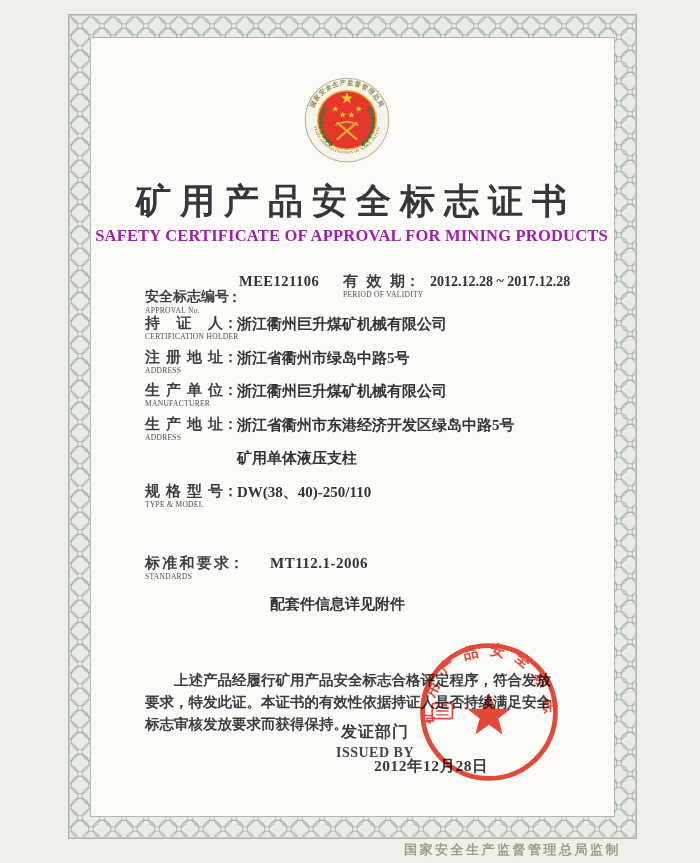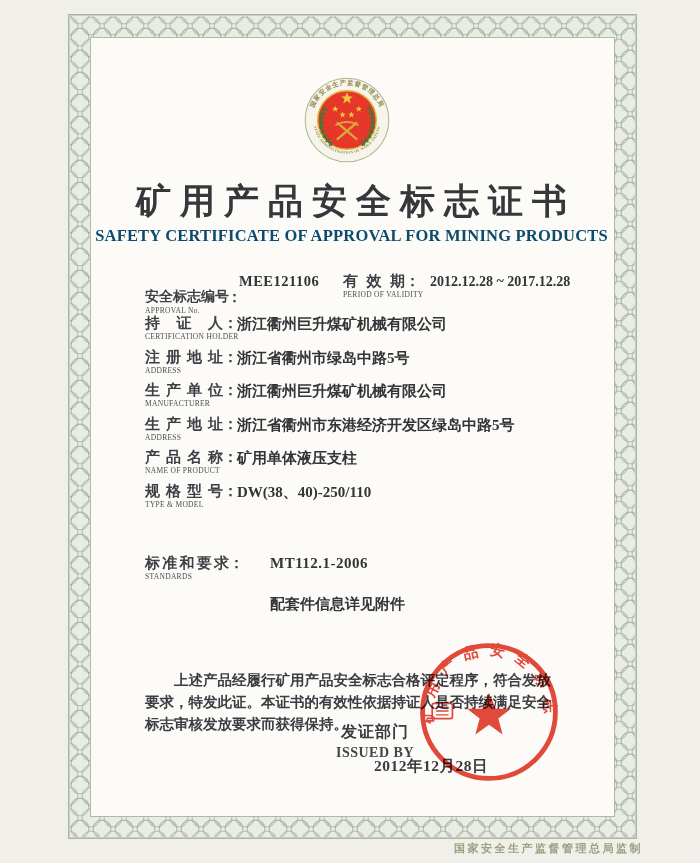--- a/index.html
+++ b/index.html
@@ -18,21 +18,21 @@
       radial-gradient(circle at 11px 0px,  rgba(118,142,122,0) 7.6px, rgba(118,142,122,.40) 8.6px, rgba(118,142,122,0) 10px);
     background-size:22px 22px;
     border:1px solid #a9b5a5; box-shadow: inset 0 0 0 1px #c6cfc2;}
   .panel{position:absolute;left:90px;top:37px;width:523px;height:778px;background:#fcfbf7;border:1px solid #aeb9a9;}
 
   .emblem{position:absolute;left:303px;top:76px;width:88px;height:88px;}
 
   .title-zh{position:absolute;left:90px;top:178px;width:523px;text-align:center;
     font-size:35px;font-weight:700;color:#36363b;letter-spacing:9px;padding-left:9px;box-sizing:border-box;margin:0;}
   .title-en{position:absolute;left:90px;top:226px;width:523px;text-align:center;
-    font-size:16.5px;font-weight:700;color:#0c4a6e;letter-spacing:.2px;margin:0;}
+    font-size:16.5px;font-weight:700;color:#a21caf;letter-spacing:.2px;margin:0;}
 
   .lab{position:relative;white-space:nowrap;}
   .lab .zh{display:inline-block;text-align:justify;text-align-last:justify;
     font-weight:700;color:#3e3e45;font-size:15px;vertical-align:top;}
   .lab .colon{font-weight:700;color:#3e3e45;font-size:15px;}
   .lab .en{position:absolute;left:0;top:18px;font-size:7.5px;letter-spacing:.3px;color:#4c4c54;font-weight:400;white-space:nowrap;}
   .val{font-size:15px;font-weight:700;color:#333338;white-space:nowrap;text-align:right;}
 
   .hdr-approval-lab{position:absolute;left:145px;top:288px;}
   .hdr-approval-lab .zh{width:82px;font-size:14px;}
@@ -56,22 +56,22 @@
     font-size:14.5px;line-height:22px;font-weight:600;color:#3c3c42;text-indent:2em;margin:0;}
 
   .issued{position:absolute;left:330px;top:722px;width:90px;text-align:center;}
   .issued .zh{font-size:16px;font-weight:700;letter-spacing:1px;color:#3a3a40;}
   .issued .en{font-size:14px;font-weight:700;letter-spacing:.5px;color:#44444a;margin-top:2px;}
   .issue-date{position:absolute;left:374px;top:756px;font-size:15.5px;font-weight:700;color:#3a3a40;letter-spacing:.5px;}
 
   .seal{position:absolute;left:412px;top:635px;width:154px;height:154px;
     mix-blend-mode:multiply;opacity:.92;}
 
-  .footer-imprint{position:absolute;top:841px;right:57px;
-    font-size:11px;font-weight:600;letter-spacing:2.5px;color:#99a182;}
+  .footer-imprint{position:absolute;top:841px;right:79px;
+    font-size:13px;font-weight:600;letter-spacing:2.5px;color:#99a182;}
 </style>
 </head>
 <body>
 
 <div class="page">
 
   <div class="band"></div>
   <div class="panel"></div>
 
   <svg class="emblem" viewBox="0 0 120 120">
@@ -140,22 +140,20 @@
       <div class="lab"><span class="zh">生产单位</span><span class="colon">：</span>
         <div class="en">MANUFACTURER</div></div>
       <div class="val">浙江衢州巨升煤矿机械有限公司</div>
     </div>
     <div class="frow">
       <div class="lab"><span class="zh">生产地址</span><span class="colon">：</span>
         <div class="en">ADDRESS</div></div>
       <div class="val">浙江省衢州市东港经济开发区绿岛中路5号</div>
     </div>
     <div class="frow">
-      <div class="lab"><span class="zh">产品名称</span><span class="colon">：</span>
-        <div class="en">NAME OF PRODUCT</div></div>
       <div class="val">矿用单体液压支柱</div>
     </div>
     <div class="frow">
       <div class="lab"><span class="zh">规格型号</span><span class="colon">：</span>
         <div class="en">TYPE &amp; MODEL</div></div>
       <div class="val">DW(38、40)-250/110</div>
     </div>
   </div>
 
   <div class="spec">

